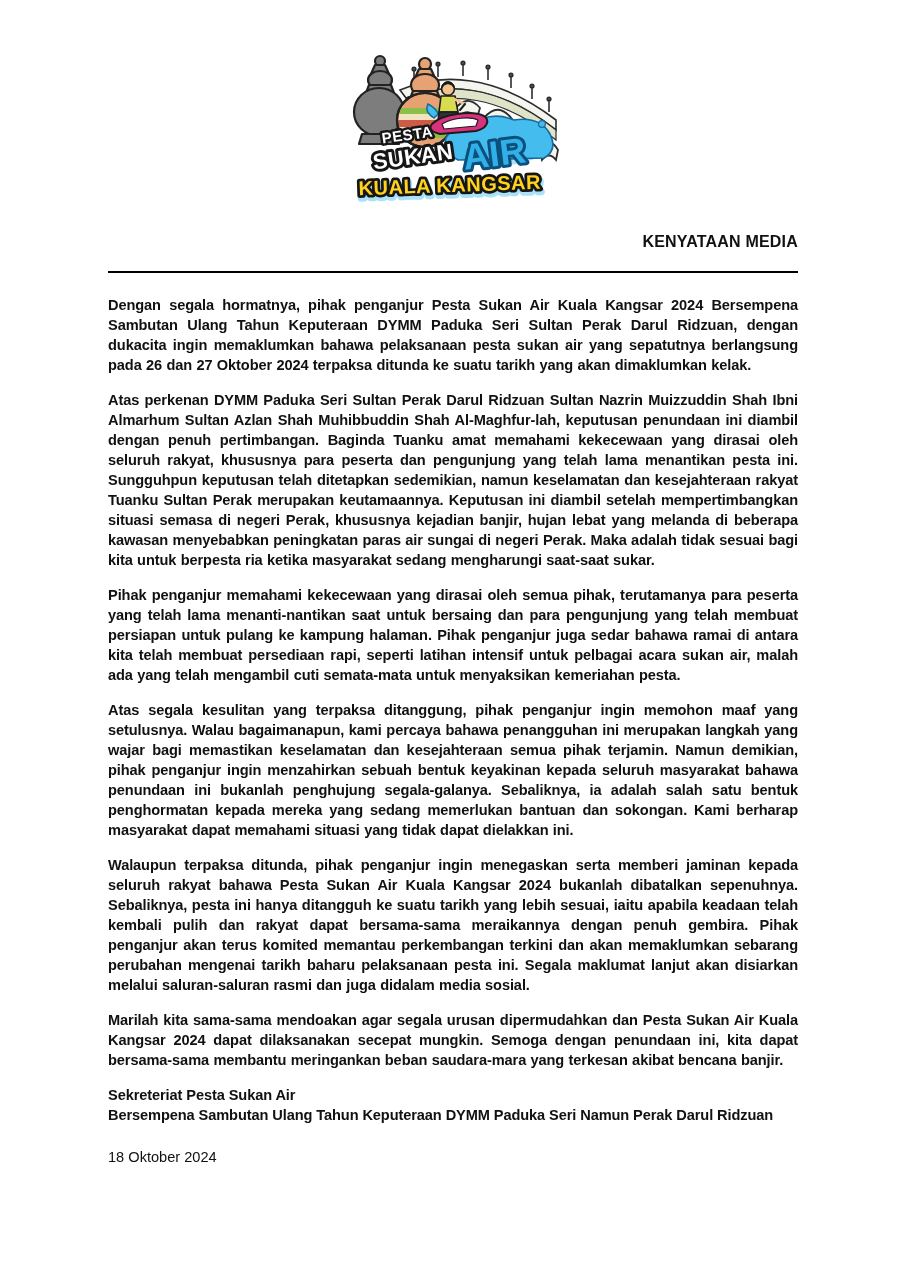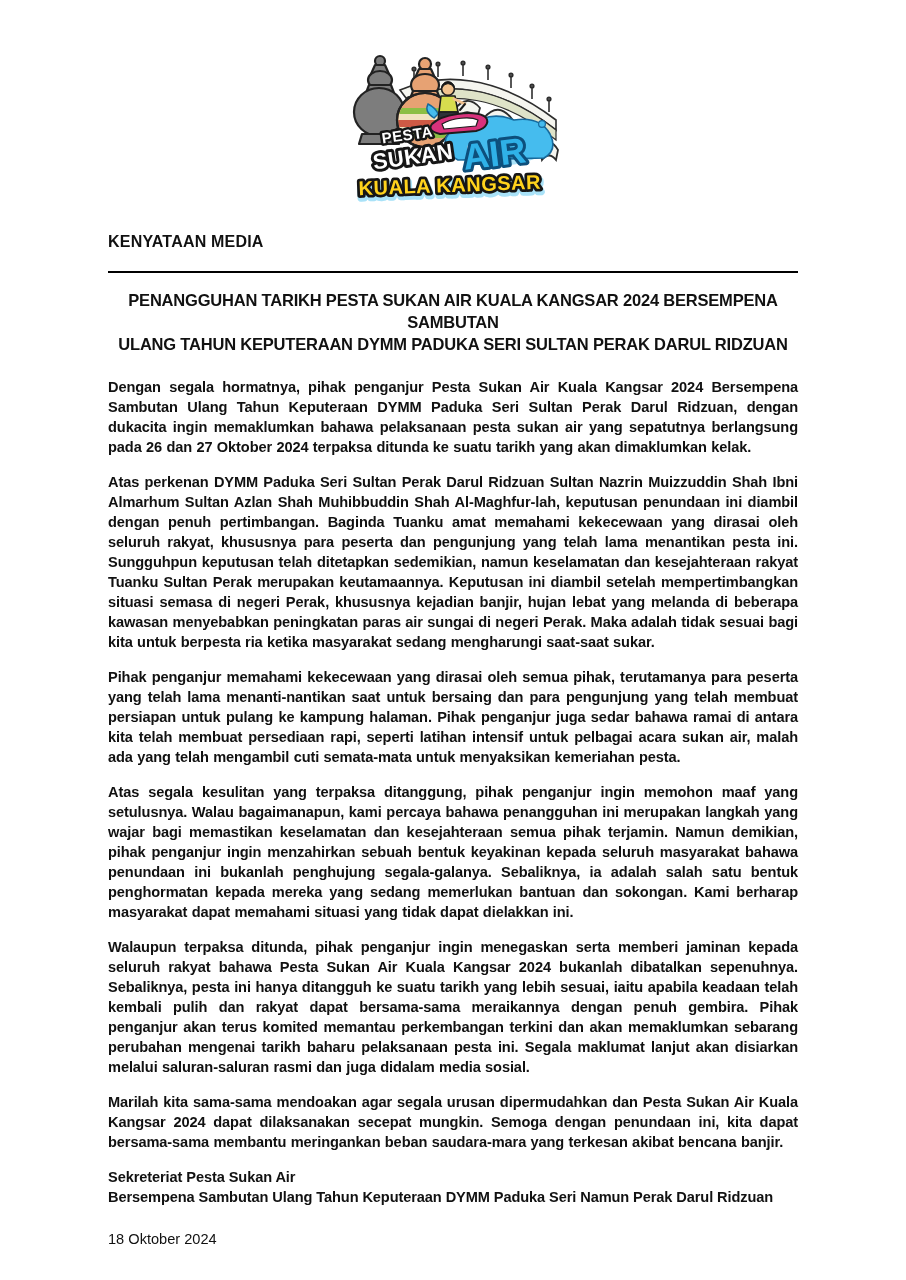--- a/index.html
+++ b/index.html
@@ -22,21 +22,21 @@
     font-family: "Liberation Sans", sans-serif;
     font-weight: bold;
     paint-order: stroke fill;
     stroke-linejoin: round;
     letter-spacing: 0.5px;
   }
 
   
   .doc-type {
     margin-top: 23px;
-    text-align: left;
+    text-align: right;
     font-size: 16px;
     font-weight: bold;
     letter-spacing: 0.2px;
   }
   .divider {
     margin-top: 20px;
     height: 2px;
     background: #000;
   }
   .title-block { margin-top: 16px; }
@@ -174,24 +174,20 @@
       <text class="logo-kk" x="104" y="140" text-anchor="middle" font-size="20" transform="rotate(-2 104 140)" stroke-width="5.5" stroke="#161616" fill="#ffd31c">KUALA KANGSAR</text>
     </svg>
   </div>
 
   <div class="content">
 
     <div class="doc-type">KENYATAAN MEDIA</div>
 
     <div class="divider"></div>
 
-    <div class="title-block">
-      <div class="title-line">PENANGGUHAN TARIKH PESTA SUKAN AIR KUALA KANGSAR 2024 BERSEMPENA SAMBUTAN</div>
-      <div class="title-line">ULANG TAHUN KEPUTERAAN DYMM PADUKA SERI SULTAN PERAK DARUL RIDZUAN</div>
-    </div>
 
     <div class="body-block">
       <p>Dengan segala hormatnya, pihak penganjur Pesta Sukan Air Kuala Kangsar 2024 Bersempena Sambutan Ulang Tahun Keputeraan DYMM Paduka Seri Sultan Perak Darul Ridzuan, dengan dukacita ingin memaklumkan bahawa pelaksanaan pesta sukan air yang sepatutnya berlangsung pada 26 dan 27 Oktober 2024 terpaksa ditunda ke suatu tarikh yang akan dimaklumkan kelak.</p>
       <p>Atas perkenan DYMM Paduka Seri Sultan Perak Darul Ridzuan Sultan Nazrin Muizzuddin Shah Ibni Almarhum Sultan Azlan Shah Muhibbuddin Shah Al-Maghfur-lah, keputusan penundaan ini diambil dengan penuh pertimbangan. Baginda Tuanku amat memahami kekecewaan yang dirasai oleh seluruh rakyat, khususnya para peserta dan pengunjung yang telah lama menantikan pesta ini. Sungguhpun keputusan telah ditetapkan sedemikian, namun keselamatan dan kesejahteraan rakyat Tuanku Sultan Perak merupakan keutamaannya. Keputusan ini diambil setelah mempertimbangkan situasi semasa di negeri Perak, khususnya kejadian banjir, hujan lebat yang melanda di beberapa kawasan menyebabkan peningkatan paras air sungai di negeri Perak. Maka adalah tidak sesuai bagi kita untuk berpesta ria ketika masyarakat sedang mengharungi saat-saat sukar.</p>
       <p>Pihak penganjur memahami kekecewaan yang dirasai oleh semua pihak, terutamanya para peserta yang telah lama menanti-nantikan saat untuk bersaing dan para pengunjung yang telah membuat persiapan untuk pulang ke kampung halaman. Pihak penganjur juga sedar bahawa ramai di antara kita telah membuat persediaan rapi, seperti latihan intensif untuk pelbagai acara sukan air, malah ada yang telah mengambil cuti semata-mata untuk menyaksikan kemeriahan pesta.</p>
       <p>Atas segala kesulitan yang terpaksa ditanggung, pihak penganjur ingin memohon maaf yang setulusnya. Walau bagaimanapun, kami percaya bahawa penangguhan ini merupakan langkah yang wajar bagi memastikan keselamatan dan kesejahteraan semua pihak terjamin. Namun demikian, pihak penganjur ingin menzahirkan sebuah bentuk keyakinan kepada seluruh masyarakat bahawa penundaan ini bukanlah penghujung segala-galanya. Sebaliknya, ia adalah salah satu bentuk penghormatan kepada mereka yang sedang memerlukan bantuan dan sokongan. Kami berharap masyarakat dapat memahami situasi yang tidak dapat dielakkan ini.</p>
       <p>Walaupun terpaksa ditunda, pihak penganjur ingin menegaskan serta memberi jaminan kepada seluruh rakyat bahawa Pesta Sukan Air Kuala Kangsar 2024 bukanlah dibatalkan sepenuhnya. Sebaliknya, pesta ini hanya ditangguh ke suatu tarikh yang lebih sesuai, iaitu apabila keadaan telah kembali pulih dan rakyat dapat bersama-sama meraikannya dengan penuh gembira. Pihak penganjur akan terus komited memantau perkembangan terkini dan akan memaklumkan sebarang perubahan mengenai tarikh baharu pelaksanaan pesta ini. Segala maklumat lanjut akan disiarkan melalui saluran-saluran rasmi dan juga didalam media sosial.</p>
       <p>Marilah kita sama-sama mendoakan agar segala urusan dipermudahkan dan Pesta Sukan Air Kuala Kangsar 2024 dapat dilaksanakan secepat mungkin. Semoga dengan penundaan ini, kita dapat bersama-sama membantu meringankan beban saudara-mara yang terkesan akibat bencana banjir.</p>
     </div>
 

